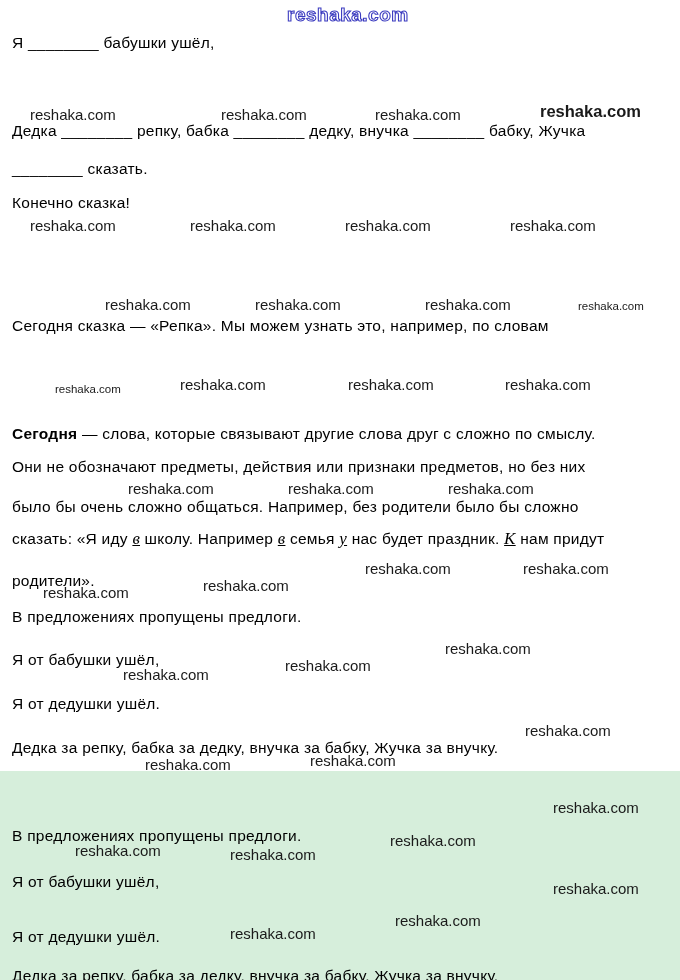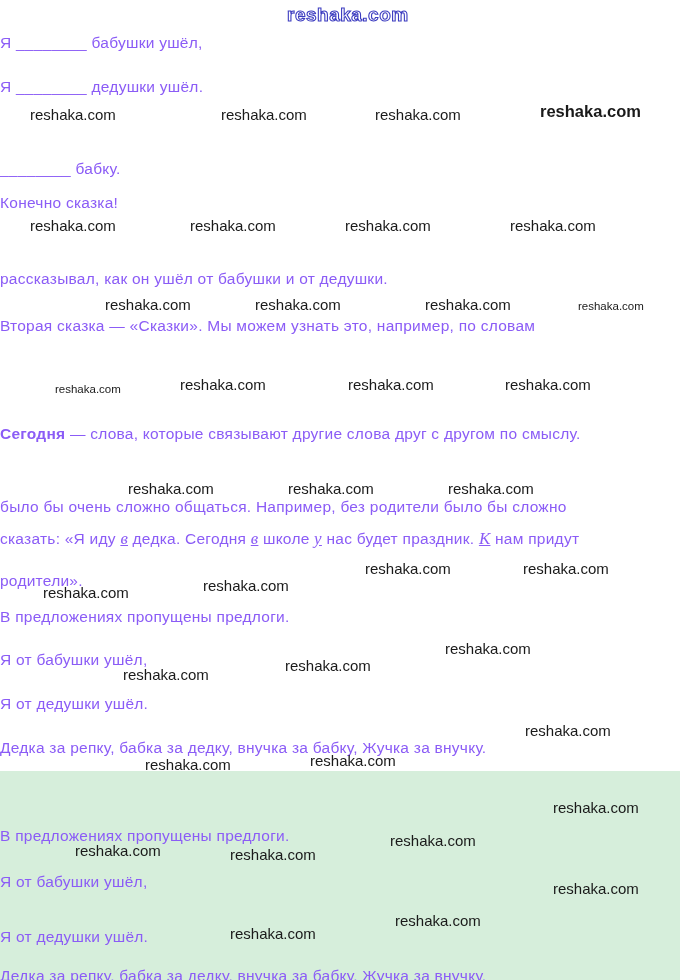--- a/index.html
+++ b/index.html
@@ -2,22 +2,22 @@
 <html><head>
 <meta charset="utf-8">
 <style>
   html,body{margin:0;padding:0;background:#ffffff;}
   .page{
     position:relative;width:680px;height:980px;background:#ffffff;overflow:hidden;
     font-family:"Liberation Sans",sans-serif;color:#3a4452;
   }
   .greenbg{position:absolute;left:0;top:771px;width:680px;height:209px;background:#d6eedb;}
   .tl{
-    position:absolute;left:0;font-size:15.5px;letter-spacing:.25px;
-    white-space:pre;line-height:19px;color:#8b5cf6;
+    position:absolute;left:12px;font-size:15.5px;letter-spacing:.25px;
+    white-space:pre;line-height:19px;color:#000000;
   }
   .b{font-weight:700;}
   .prep{
     font-family:"Liberation Serif",serif;font-style:italic;
     text-decoration:underline;font-size:17px;
   }
   .wm{
     position:absolute;font-size:15px;color:#1a1a1a;letter-spacing:0;
     white-space:pre;line-height:16px;font-family:"Liberation Sans",sans-serif;
   }
@@ -32,31 +32,31 @@
 </head>
 <body>
 
 <div class="page">
 
   <div class="greenbg"></div>
 
   <div class="logo">reshaka.com</div>
 
   <div class="tl" style="top:33px">Я ________ бабушки ушёл,</div>
-  <div class="tl" style="top:77px">Я ________ дедушки ушёл.</div>
-  <div class="tl" style="top:159px">________ бабку.</div>
+  <div class="tl" style="top:121px">Дедка ________ репку, бабка ________ дедку, внучка ________ бабку, Жучка</div>
+  <div class="tl" style="top:159px">________ сказать.</div>
   <div class="tl" style="top:193px">Конечно сказка!</div>
-  <div class="tl" style="top:269px">рассказывал, как он ушёл от бабушки и от дедушки.</div>
-  <div class="tl" style="top:316px">Вторая сказка — «Сказки». Мы можем узнать это, например, по словам</div>
+  <div class="tl" style="top:316px">Сегодня сказка — «Репка». Мы можем узнать это, например, по словам</div>
 
-  <div class="tl" style="top:424px"><span class="b">Сегодня</span><span> — слова, которые связывают другие слова друг с другом по смыслу.</span></div>
+  <div class="tl" style="top:424px"><span class="b">Сегодня</span><span> — слова, которые связывают другие слова друг с сложно по смыслу.</span></div>
 
+  <div class="tl" style="top:457px">Они не обозначают предметы, действия или признаки предметов, но без них</div>
   <div class="tl" style="top:497px">было бы очень сложно общаться. Например, без родители было бы сложно</div>
 
-  <div class="tl" style="top:529px"><span>сказать: «Я иду </span><span class="prep">в</span><span> дедка. Сегодня </span><span class="prep">в</span><span> школе </span><span class="prep">у</span><span> нас будет праздник. </span><span class="prep">К</span><span> нам придут</span></div>
+  <div class="tl" style="top:529px"><span>сказать: «Я иду </span><span class="prep">в</span><span> школу. Например </span><span class="prep">в</span><span> семья </span><span class="prep">у</span><span> нас будет праздник. </span><span class="prep">К</span><span> нам придут</span></div>
 
   <div class="tl" style="top:571px">родители».</div>
   <div class="tl" style="top:607px">В предложениях пропущены предлоги.</div>
   <div class="tl" style="top:650px">Я от бабушки ушёл,</div>
   <div class="tl" style="top:694px">Я от дедушки ушёл.</div>
   <div class="tl" style="top:738px">Дедка за репку, бабка за дедку, внучка за бабку, Жучка за внучку.</div>
 
   <div class="tl" style="top:826px">В предложениях пропущены предлоги.</div>
   <div class="tl" style="top:872px">Я от бабушки ушёл,</div>
   <div class="tl" style="top:927px">Я от дедушки ушёл.</div>

